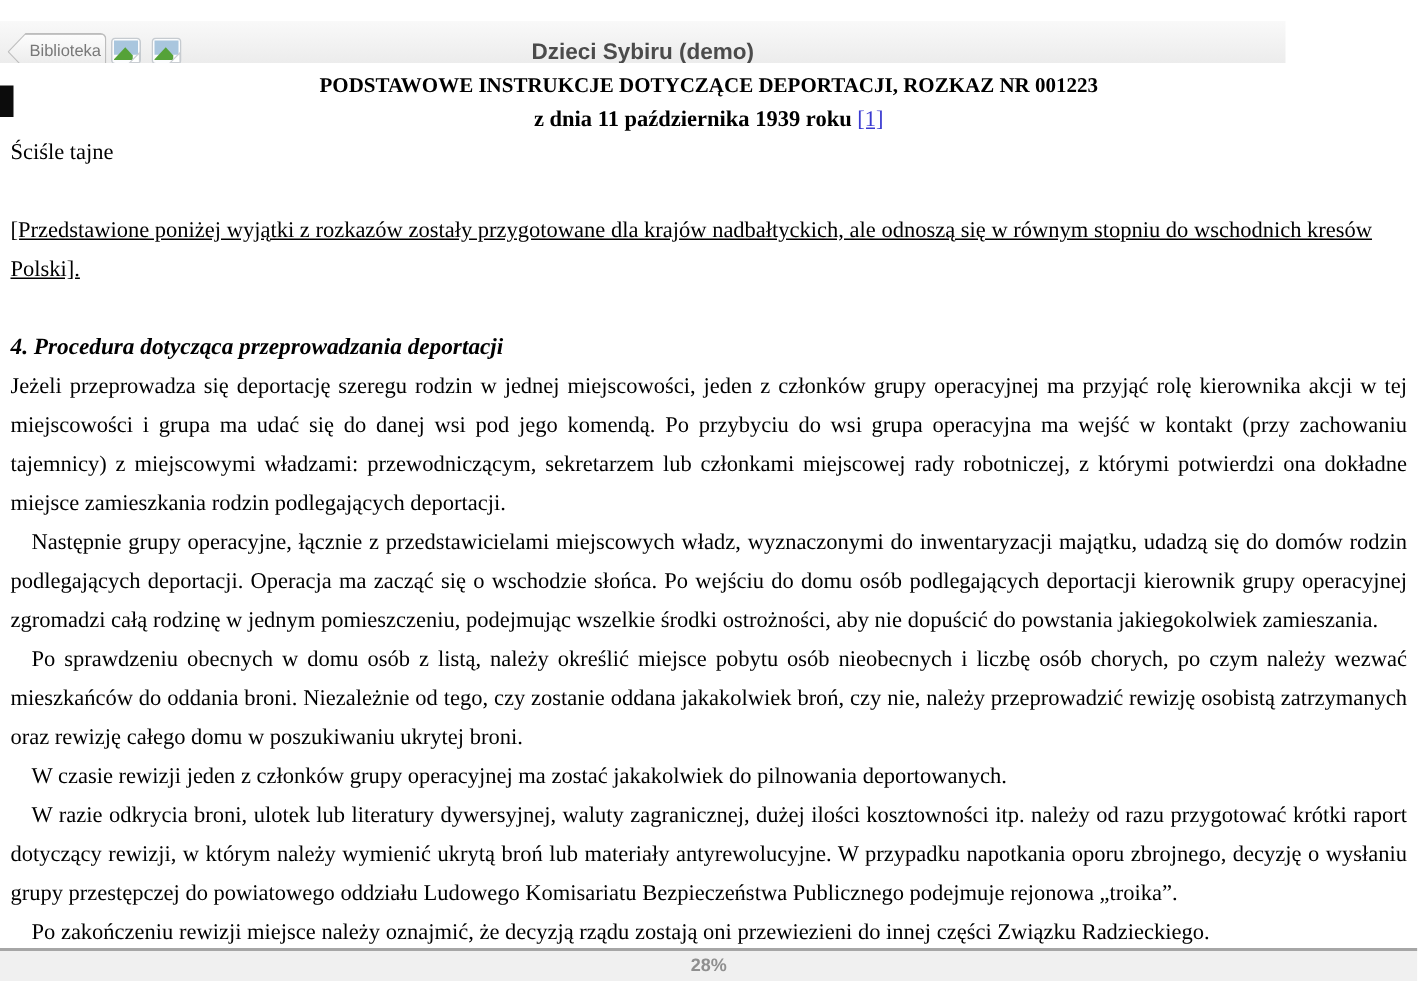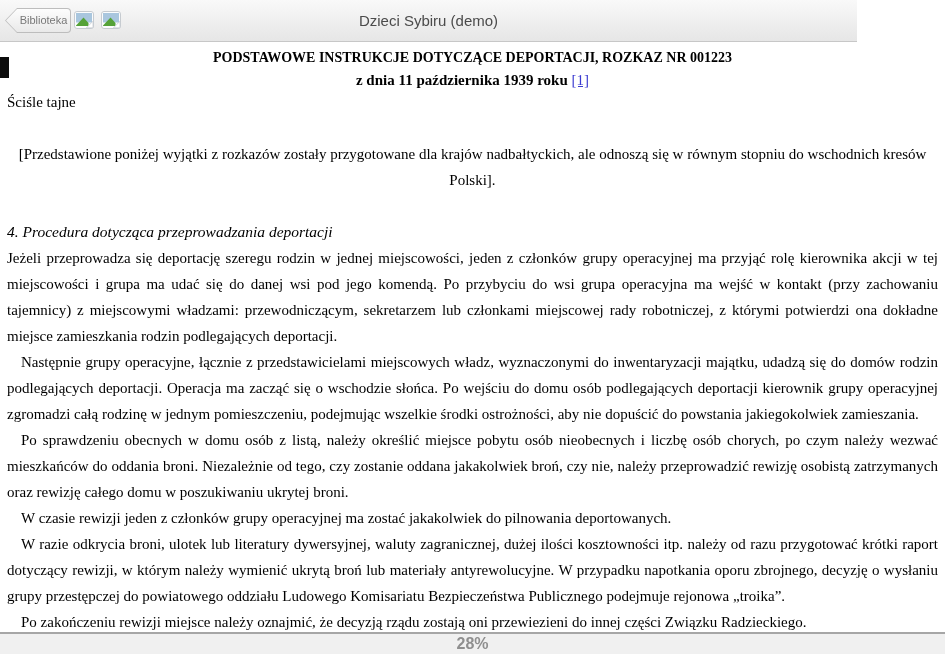--- a/index.html
+++ b/index.html
@@ -4,28 +4,28 @@
 <style>
   html,body { margin:0; padding:0; background:#ffffff; }
   .app {
     position:relative; width:945px; height:654px;
     background:#ffffff; overflow:hidden;
     font-family:"Liberation Sans", sans-serif;
   }
 
   
   .toolbar {
-    position:absolute; left:0; top:0; width:857px; height:41px;
+    position:absolute; left:0; top:14px; width:857px; height:41px;
     background:linear-gradient(#f9f9f9,#e6e6e6);
     border-bottom:1px solid #c7c7c7;
   }
   .tb-title {
     position:absolute; left:0; right:0; top:0; height:41px;
     line-height:41px; text-align:center;
-    font-size:15px; font-weight:normal; color:#4b4b4b;
+    font-size:15px; font-weight:bold; color:#4b4b4b;
   }
   .backbtn { position:absolute; left:5px; top:8px; width:66px; height:25px; cursor:pointer; }
   .backbtn .shape-out {
     position:absolute; inset:0; background:#bdbdbd; border-radius:4px;
     clip-path:polygon(12px 0,100% 0,100% 100%,12px 100%,0 50%);
   }
   .backbtn .shape-in {
     position:absolute; inset:1px; background:linear-gradient(#fdfdfd,#e9e9e9); border-radius:3px;
     clip-path:polygon(11px 0,100% 0,100% 100%,11px 100%,0 50%);
   }
@@ -42,31 +42,31 @@
     position:absolute; left:0; top:42px; width:931px; height:590px;
     padding:5px 7px 0 7px; overflow:hidden; background:#ffffff;
     font-family:"Liberation Serif","DejaVu Serif",serif;
     font-size:15px; color:#000000;
   }
   .stray-marker { position:absolute; left:0; top:15px; width:9px; height:21px; background:#0c0c0c; }
   .doc-h1 { margin:0; text-align:center; font-size:14px; font-weight:bold; line-height:20px; padding-top:1px; }
   .doc-h2 { margin:3px 0 0 0; text-align:center; font-size:15px; font-weight:bold; line-height:19px; }
   .doc-h2 a { color:#3a3ad0; font-weight:normal; text-decoration:underline; }
   .center-line { margin:3px 0 0 0; text-align:left; line-height:18px; }
-  .intro-note { margin:30px 0 0 0; text-align:center; line-height:26px; }
-  .section-head { margin:26px 0 0 0; font-style:italic; font-size:15.5px; line-height:26px; }
+  .intro-note { margin:30px 0 0 0; line-height:26px;text-decoration:underline; }
+  .section-head { margin:26px 0 0 0; font-style:italic; font-size:15.5px; line-height:26px;font-weight:bold; }
   .body-p { margin:0; text-align:justify; line-height:26px; }
   .body-p.ind { text-indent:14px; }
 
   
   .statusbar {
     position:absolute; left:0; bottom:0; width:945px; height:20px;
     background:#f0f0f0; border-top:2px solid #a6a6a6;
     text-align:center; line-height:19px;
-    font-size:16px; font-weight:bold; color:#8f8f8f;
+    font-size:12px; font-weight:bold; color:#8f8f8f;
   }
 </style>
 </head>
 <body>
 
 <div class="app">
 
   <header class="toolbar">
     <div class="backbtn">
       <div class="shape-out"></div>

